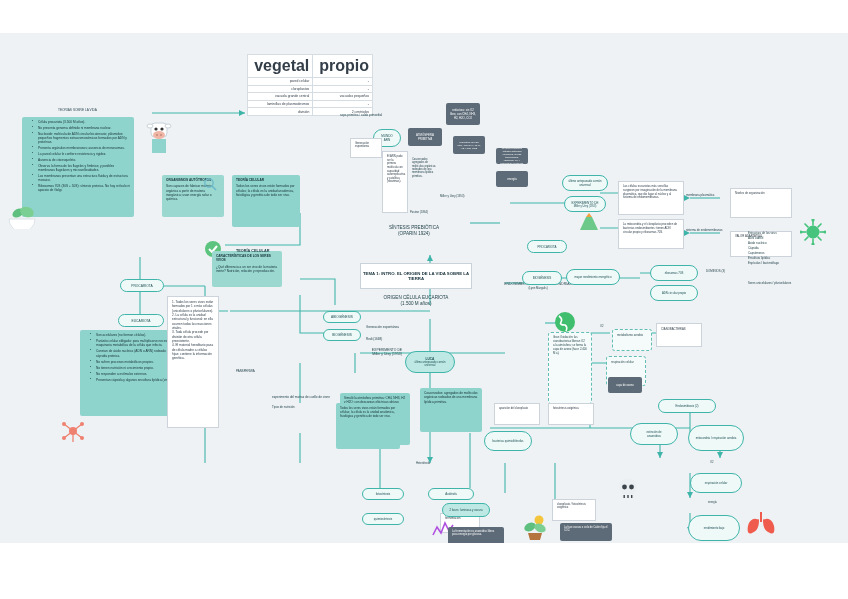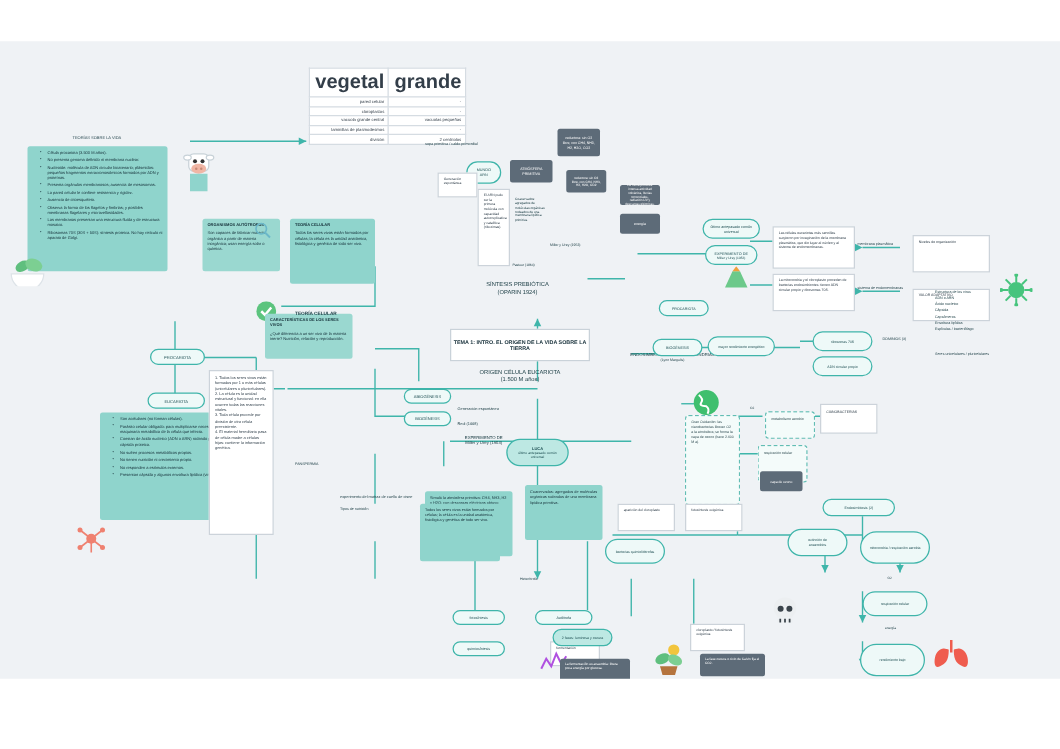--- a/index.html
+++ b/index.html
@@ -103,21 +103,21 @@
       <polygon points="720,425 717,419 723,419"></polygon>
       <polygon points="430,430 427,424 433,424"></polygon>
     </g>
   </svg>
 
   <div class="n" style="left:247px;top:21px;width:126px;height:62px;text-align:right;">
     <table class="tb">
       <tbody>
           <tr>
         <td class="h">vegetal</td>
-        <td class="h">grande</td>
+        <td class="h">propio</td>
       </tr>
       <tr>
             <td style="font-size:3.4px">pared celular</td>
             <td style="font-size:3.4px">-</td>
           </tr>
       <tr>
             <td style="font-size:3.4px">cloroplastos</td>
             <td style="font-size:3.4px">-</td>
           </tr>
       <tr>

